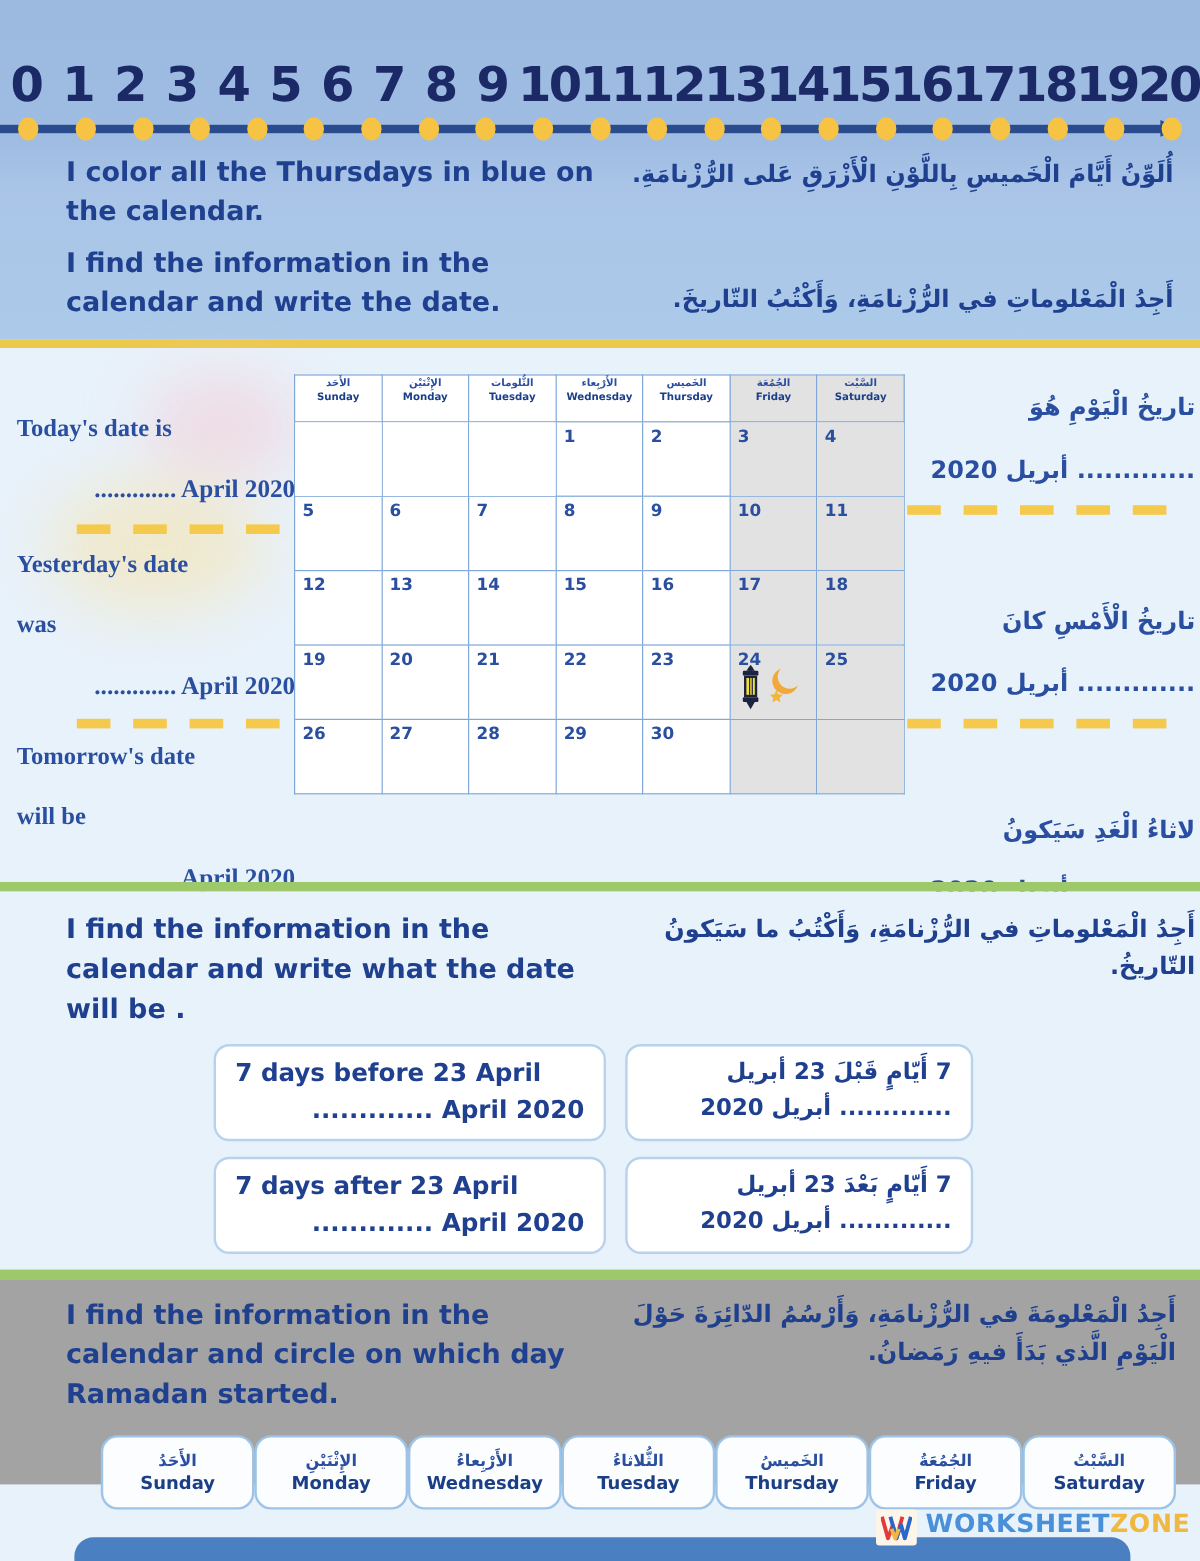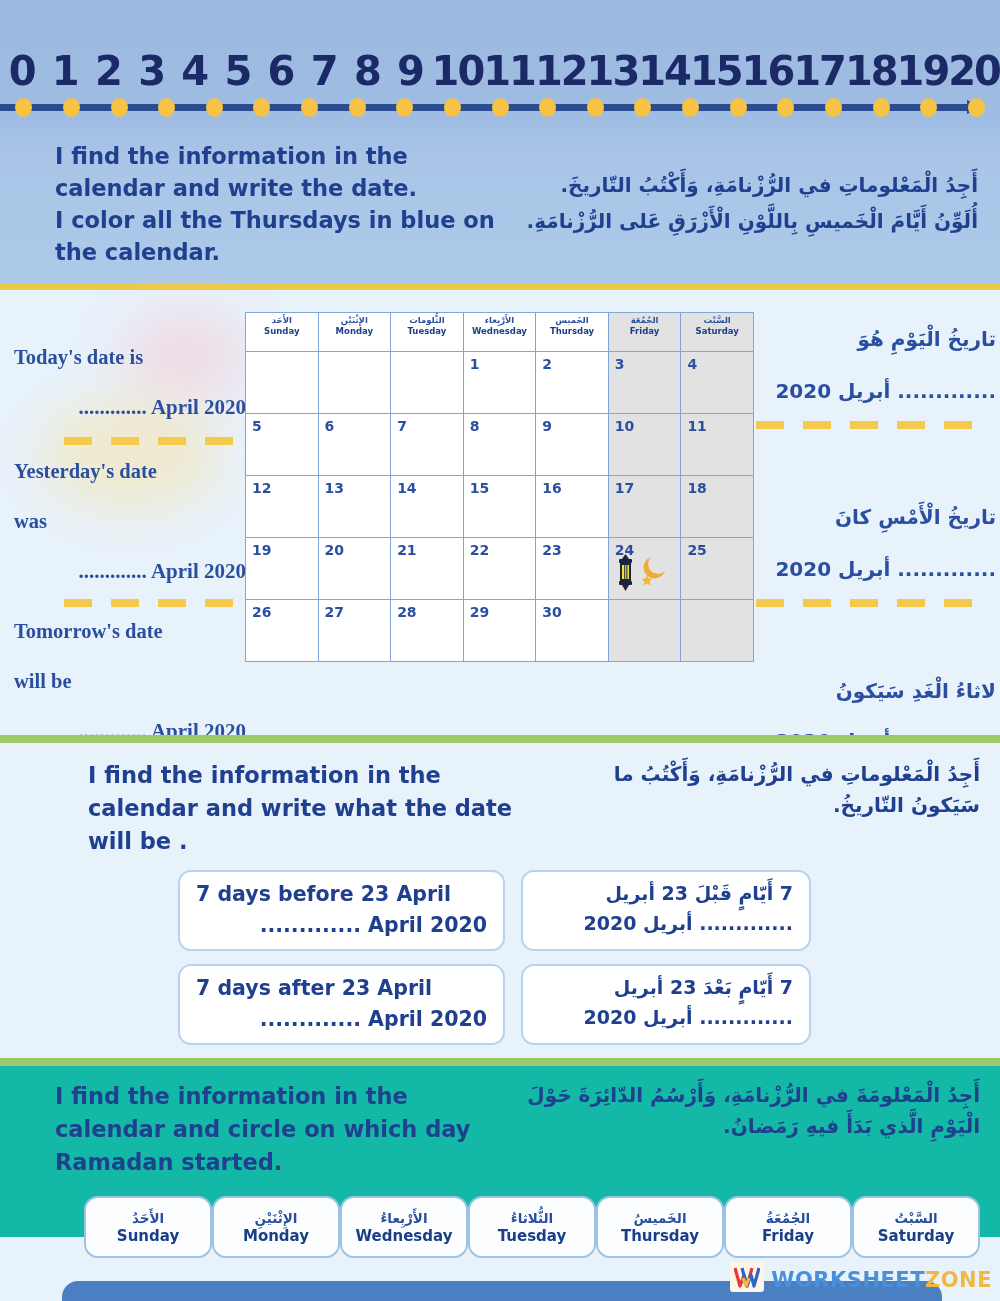--- a/index.html
+++ b/index.html
@@ -132,21 +132,21 @@
 
   .lantern-cell .lantern-wrap{
     position:absolute;left:6px;top:16px;width:60px;height:38px;
   }
 
   
   .sec2{
     position:absolute;left:0;top:743px;width:1000px;height:315px;
     background:#e8f2fb;
   }
-  .s2-head{display:flex;padding:16px 20px 0 55px;margin-left:33px;}
+  .s2-head{display:flex;padding:16px 4px 0 55px;}
   .s2-en{
     width:460px;
     font-family:"DejaVu Sans",sans-serif;font-weight:bold;
     font-size:22.5px;line-height:33px;color:#1f3f8f;
   }
   .s2-ar{
     flex:1;direction:rtl;text-align:right;
     font-family:"DejaVu Sans",sans-serif;font-size:20px;line-height:31px;
     color:#1f3f8f;font-weight:600;
   }
@@ -166,21 +166,21 @@
     font-family:"DejaVu Sans",sans-serif;font-weight:bold;
     font-size:20.5px;line-height:28px;color:#1f3f8f;text-align:right;
     padding-top:4px;white-space:nowrap;
   }
   .qbox.ar .t1{font-size:19px;line-height:25px;font-weight:600;}
   .qbox.ar .t2{font-size:19px;line-height:27px;font-weight:600;text-align:right;}
 
   
   .sec3{
     position:absolute;left:0;top:1066px;width:1000px;height:171px;
-    background:#14b8a6;
+    background:#a3a3a3;
   }
   .s3-head{display:flex;padding:14px 20px 0 55px;}
   .s3-en{
     width:460px;
     font-family:"DejaVu Sans",sans-serif;font-weight:bold;
     font-size:22.5px;line-height:33px;color:#1f3f8f;
   }
   .s3-ar{
     flex:1;direction:rtl;text-align:right;
     font-family:"DejaVu Sans",sans-serif;font-size:20px;line-height:31px;
@@ -206,21 +206,21 @@
   }
 
   .bottom-bar{
     position:absolute;left:62px;top:1281px;width:880px;height:34px;
     background:#4a7fc1;border-radius:16px 16px 0 0;
   }
 
   
   .watermark{
     position:absolute;right:8px;top:1258px;height:34px;
-    display:flex;align-items:flex-end;gap:7px;
+    display:flex;align-items:flex-start;gap:7px;
   }
   .wm-logo{
     width:34px;height:30px;background:#fdf6e8;border-radius:3px;
     display:flex;align-items:center;justify-content:center;
   }
   .wm-text{font-family:"DejaVu Sans",sans-serif;font-weight:bold;font-size:21px;letter-spacing:.5px;}
   .wm-a{color:#4a90d9;}
   .wm-b{color:#f0b840;}
 </style>
 </head>
@@ -319,27 +319,27 @@
               <i style="background: rgb(246, 195, 68);"></i>
             </div>
             <div class="d">
               <i style="background: rgb(246, 195, 68);"></i>
             </div>
           </div>
       </div>
     </div>
 
     <div class="hdr-rows">
+      <div class="hdr-row">
+        <div class="hdr-en">I color all the Thursdays in blue on the calendar.</div>
+        <div class="hdr-ar">أُلَوِّنُ أَيَّامَ الْخَميسِ بِاللَّوْنِ الْأَزْرَقِ عَلى الرُّزْنامَةِ.</div>
+      </div>
       <div class="hdr-row second">
         <div class="hdr-en">I find the information in the calendar and write the date.</div>
         <div class="hdr-ar">أَجِدُ الْمَعْلوماتِ في الرُّزْنامَةِ، وَأَكْتُبُ التّاريخَ.</div>
-      </div>
-      <div class="hdr-row">
-        <div class="hdr-en">I color all the Thursdays in blue on the calendar.</div>
-        <div class="hdr-ar">أُلَوِّنُ أَيَّامَ الْخَميسِ بِاللَّوْنِ الْأَزْرَقِ عَلى الرُّزْنامَةِ.</div>
       </div>
     </div>
   </div>
 
   <div class="div-yellow" style="top:283px;"></div>
 
   <div class="sec1">
     <div class="blotch" style="left:120px;top:20px;width:130px;height:90px;background:#f6c6cf;"></div>
     <div class="blotch" style="left:40px;top:110px;width:180px;height:110px;background:#f7e0a0;"></div>
     <div class="blotch" style="left:330px;top:160px;width:220px;height:160px;background:#cfe4f7;"></div>

